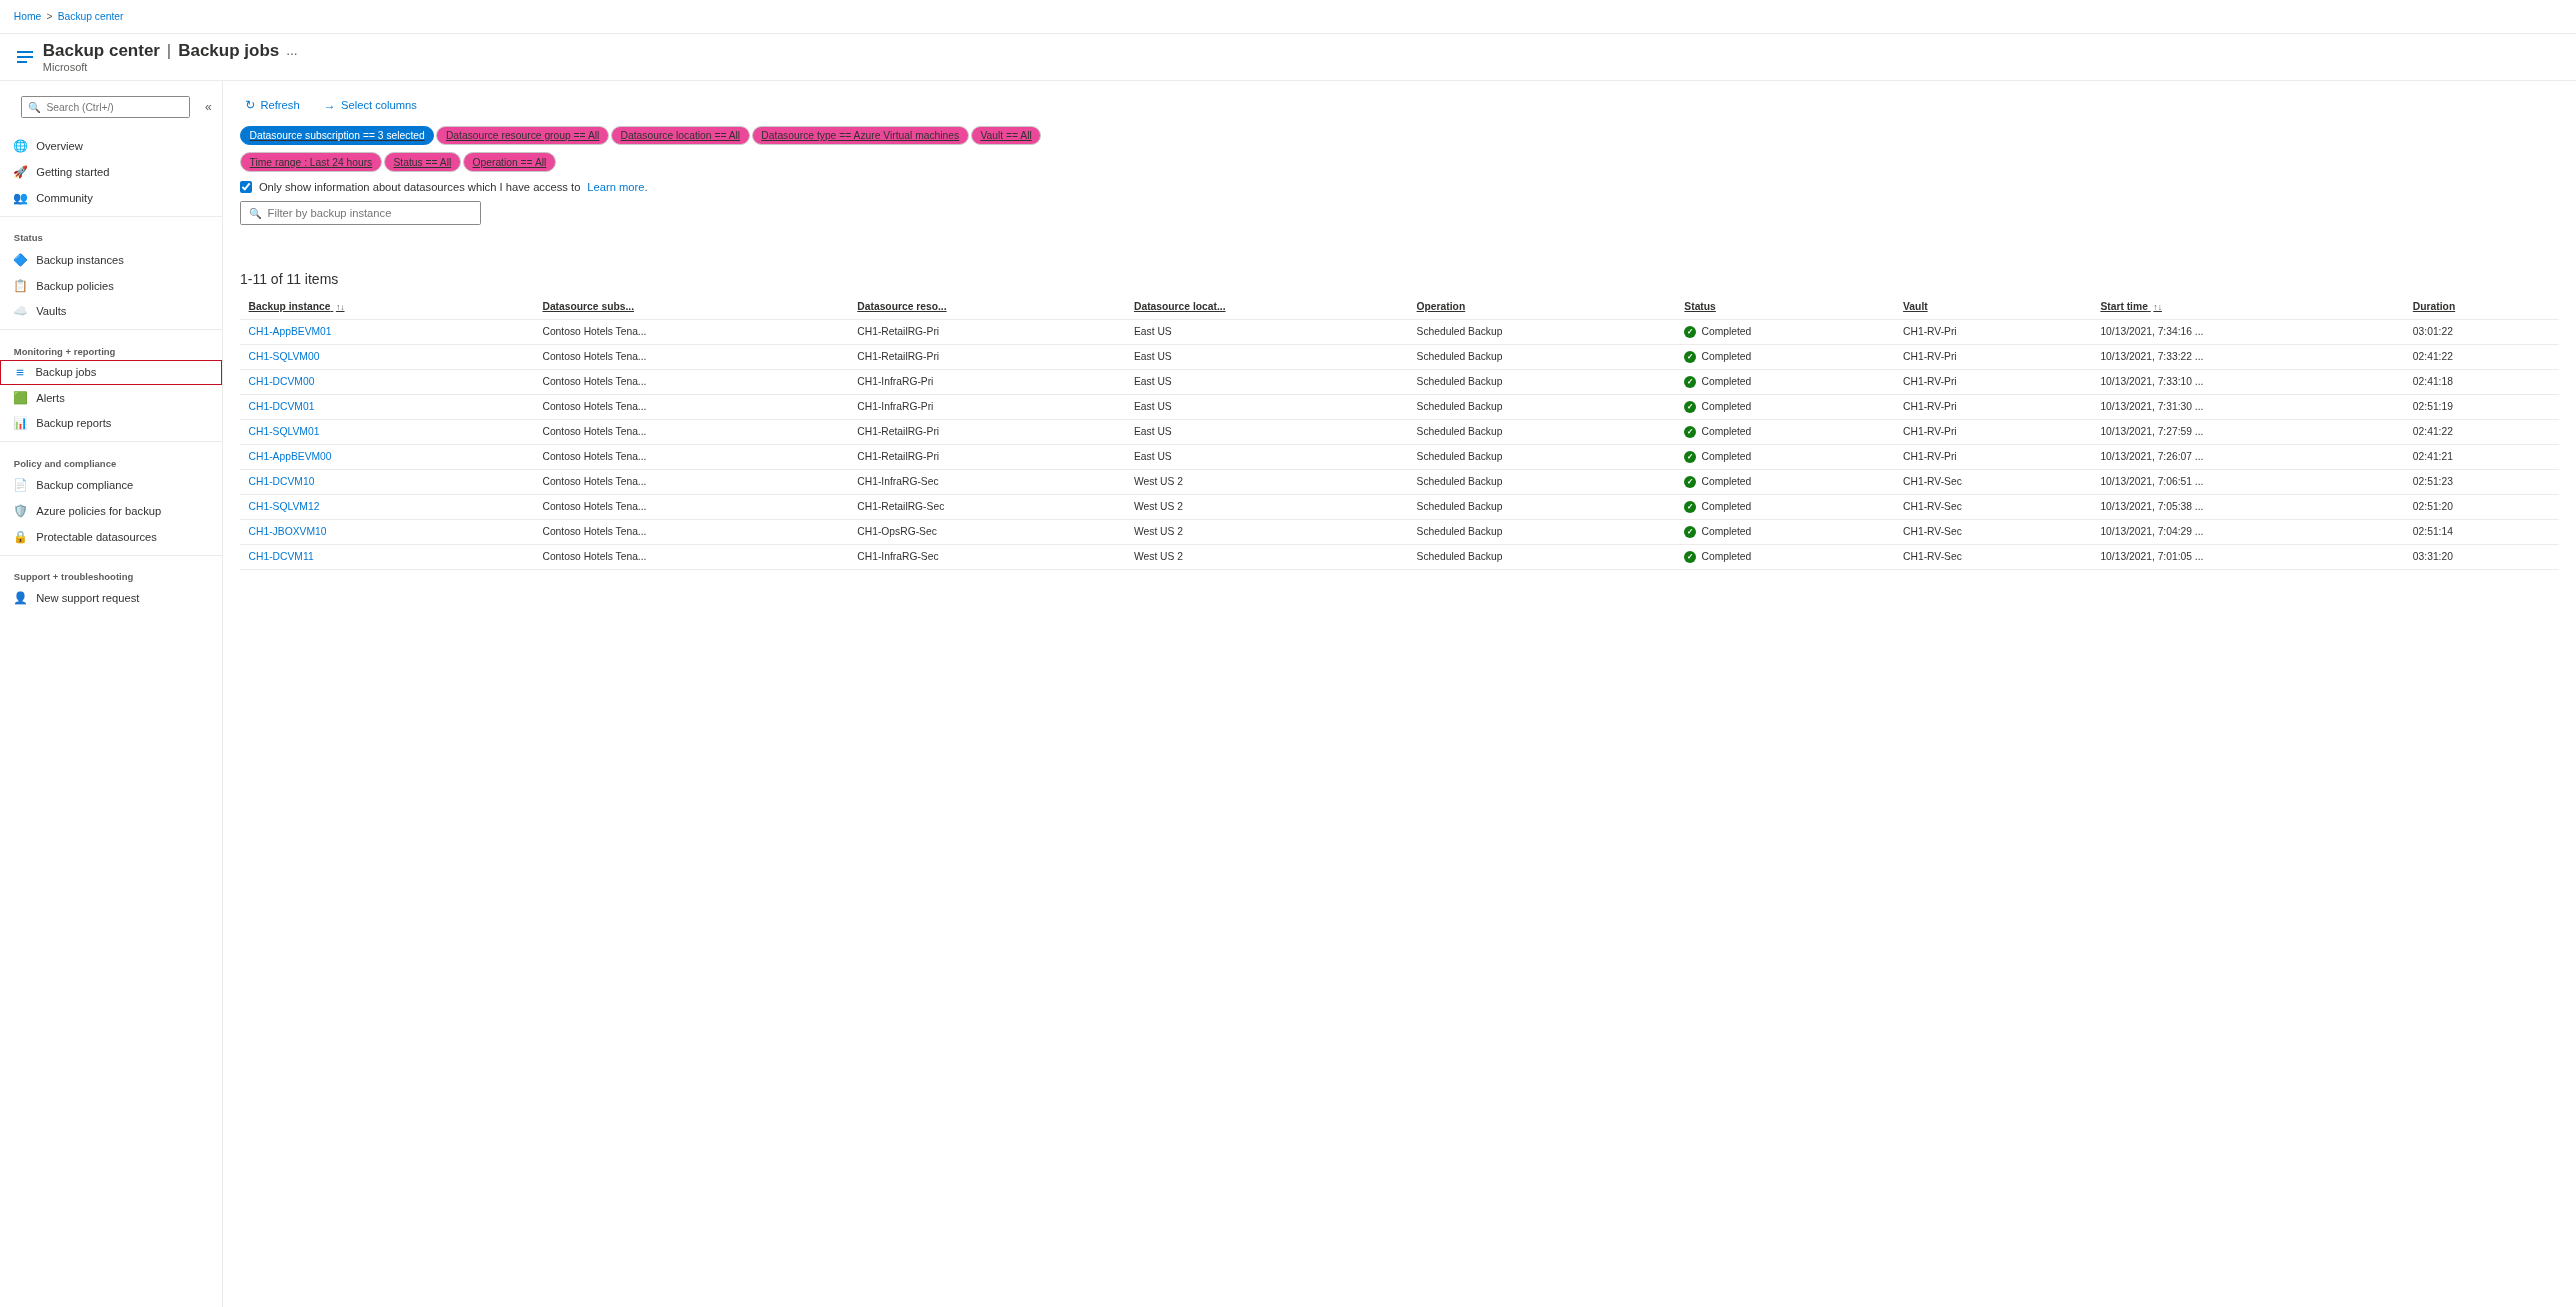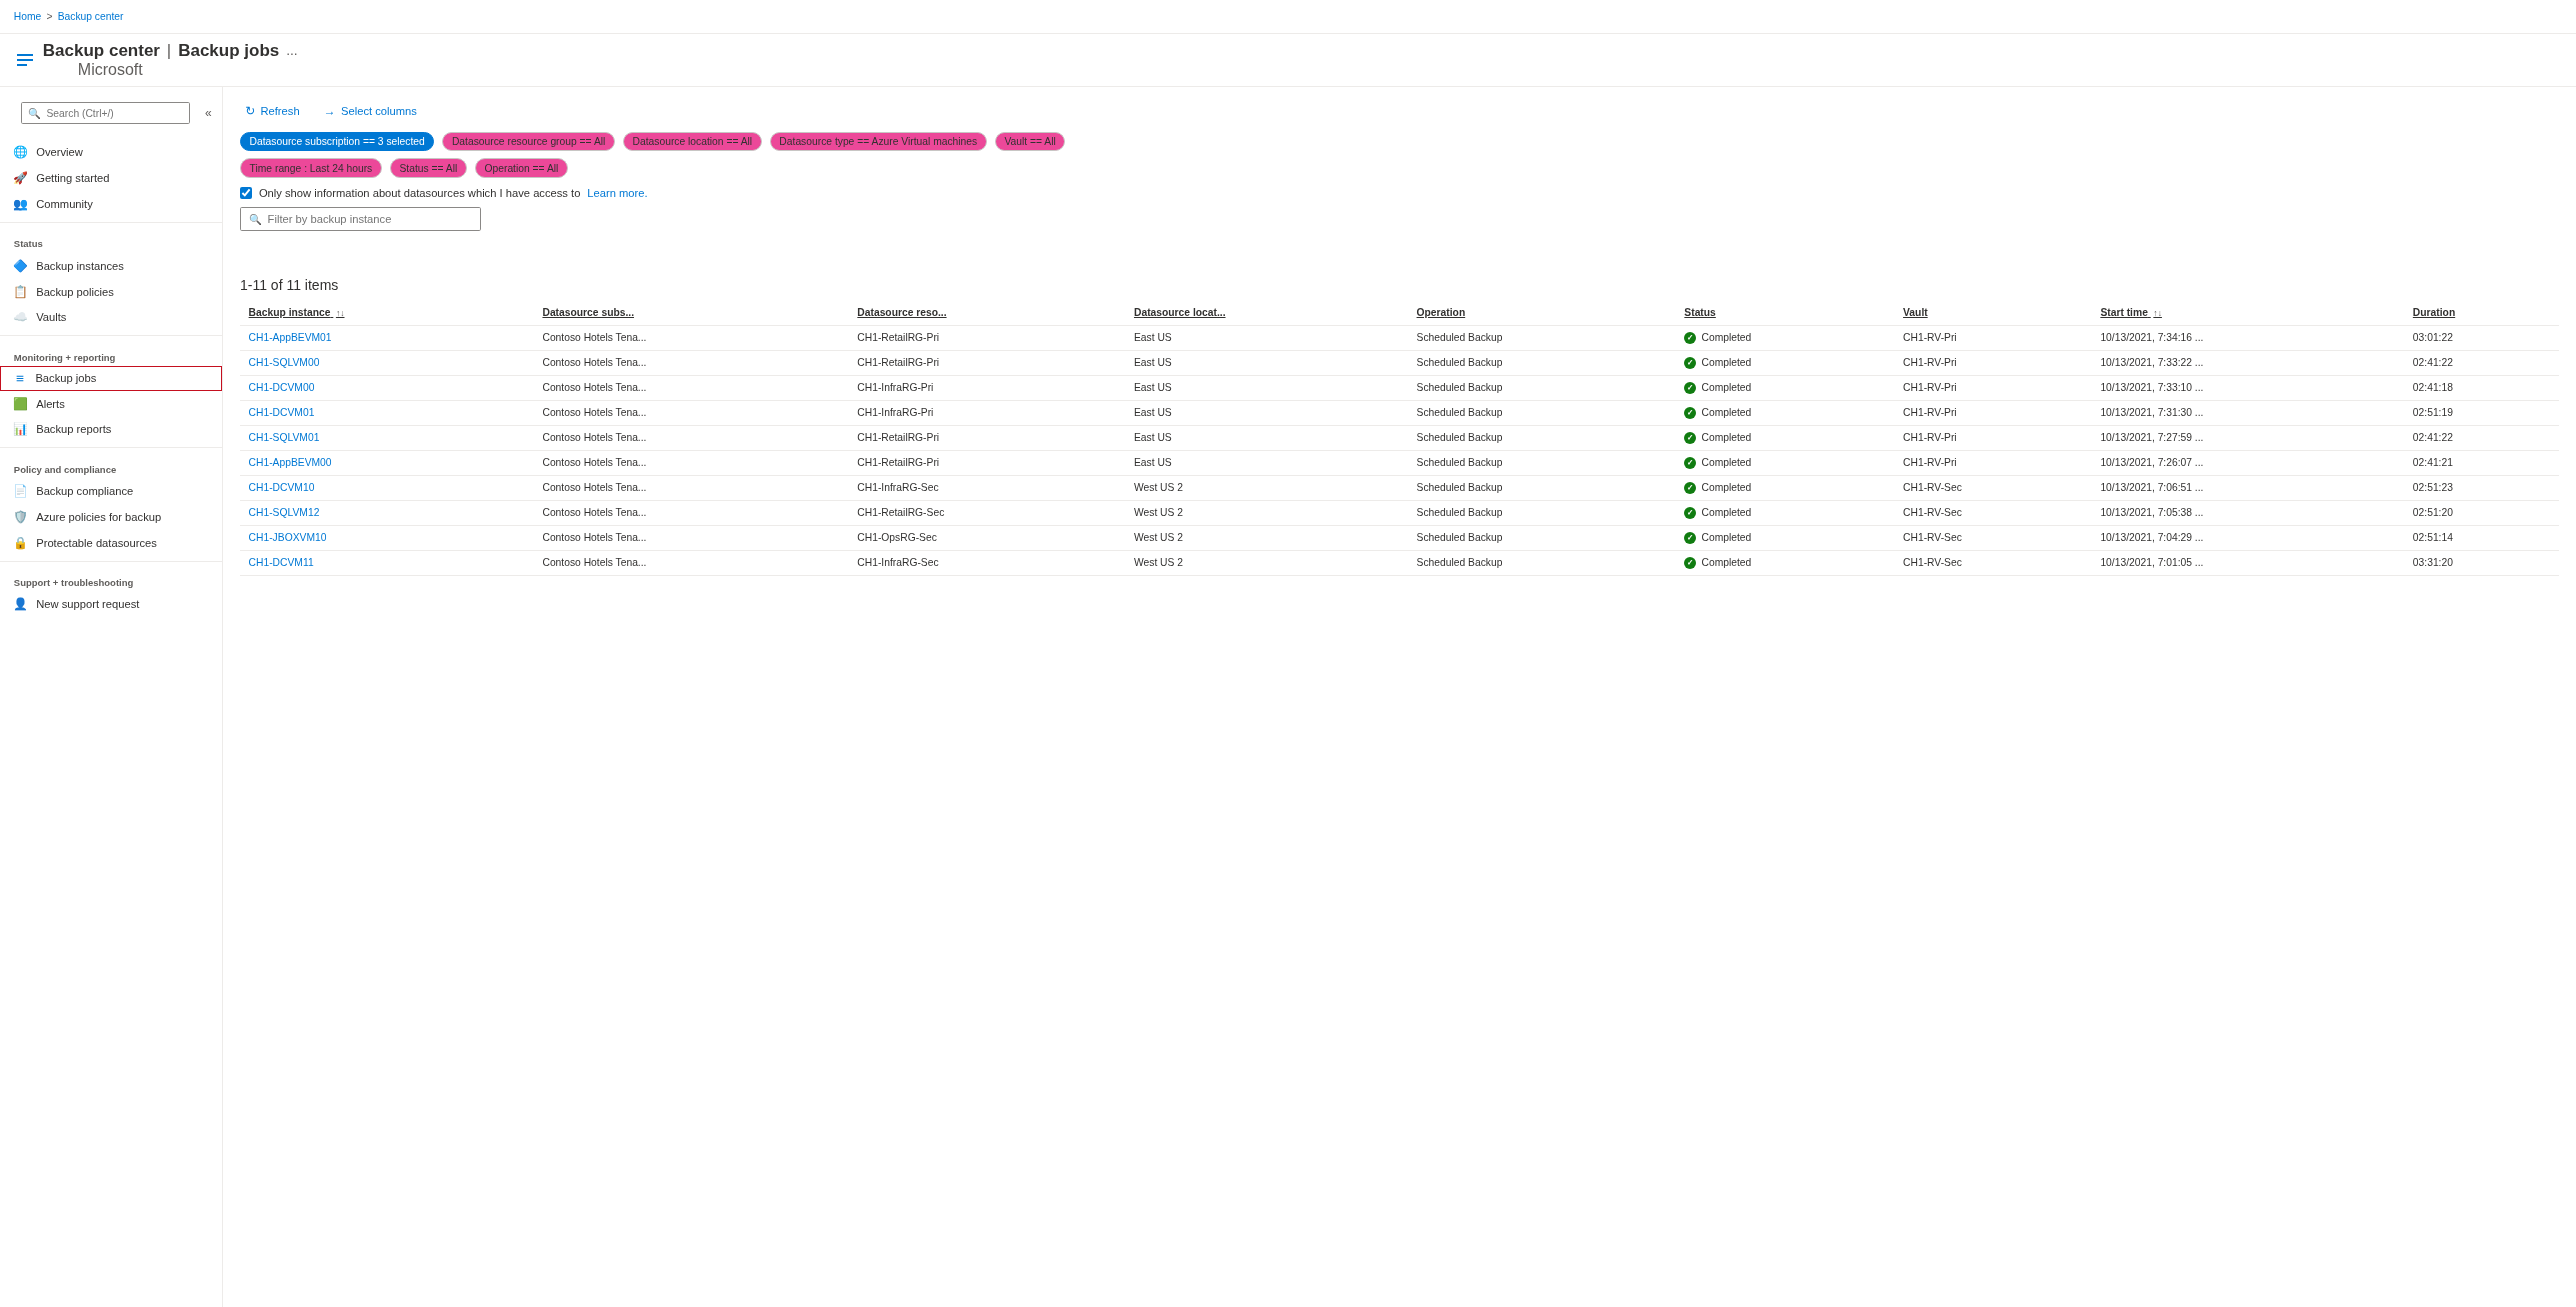--- a/index.html
+++ b/index.html
@@ -29,21 +29,21 @@
     .section-label { font-size: 9.5px; font-weight: 600; color: #605e5c; padding: 10.3px 13.8px 3.4px; text-transform: none; }
 
     
     .content { flex: 1; overflow-y: auto; padding: 13.8px 17px; }
 
     
     .toolbar { display: flex; align-items: center; gap: 13.8px; margin-bottom: 10.3px; }
     .toolbar-btn { display: flex; align-items: center; gap: 5.2px; font-size: 11.2px; color: #0078d4; cursor: pointer; background: none; border: none; padding: 3.4px 5.2px; }
 
     
-    .filter-row { display: flex; flex-wrap: wrap; gap: 8px; margin-bottom: 6.9px; }
+    .filter-row { display: flex; flex-wrap: wrap; gap: 2px; margin-bottom: 6.9px; text-decoration: underline; }
     .chip { display: flex; align-items: center; padding: 3.4px 8.6px; border-radius: 12px; font-size: 10.3px; cursor: pointer; border: 0.9px solid #c8c6c4; background: #ec4899; color: #323130; white-space: nowrap; }
     .chip.active { background: #0078d4; color: #fff; border-color: #0078d4; }
 
     
     .checkbox-row { display: flex; align-items: flex-start; gap: 6.9px; margin: 8.6px 0; font-size: 11.2px; }
     .checkbox-row input[type=checkbox] { width: 12px; height: 12px; accent-color: #0078d4; }
     .learn-link { color: #0078d4; text-decoration: none; }
 
     
     .filter-search { display: flex; align-items: center; border: 0.9px solid #8a8886; border-radius: 1.7px; padding: 4.3px 8.6px; gap: 5.2px; width: 241px; margin-bottom: 8.6px; }
@@ -88,21 +88,21 @@
       <span></span>
       <span style="width:10.3px"></span>
   </div>
   <div style="display:flex;flex-direction:column;">
     <div style="display:flex;align-items:center;gap:6.9px;">
       <span style="font-size:17px;font-weight:600;">Backup center</span>
       <span style="font-size:17px;color:#605e5c;">|</span>
       <span style="font-size:17px;font-weight:600;">Backup jobs</span>
       <span style="font-size:13.8px;color:#605e5c;cursor:pointer;">...</span>
     </div>
-    <span style="font-size:16px;color:#605e5c;margin-left:35px;">Microsoft</span>
+    <span style="font-size:11px;color:#605e5c;">Microsoft</span>
   </div>
 </div>
 
 <div class="main-layout">
 
   <div class="sidebar">
     <div style="display:flex;align-items:center;padding:6.9px 10.3px;gap:5.2px;">
       <div class="search-box" style="flex:1;">
         <span style="color:#605e5c;font-size:10.3px;">🔍</span>
         <input type="text" placeholder="Search (Ctrl+/)" style="">

